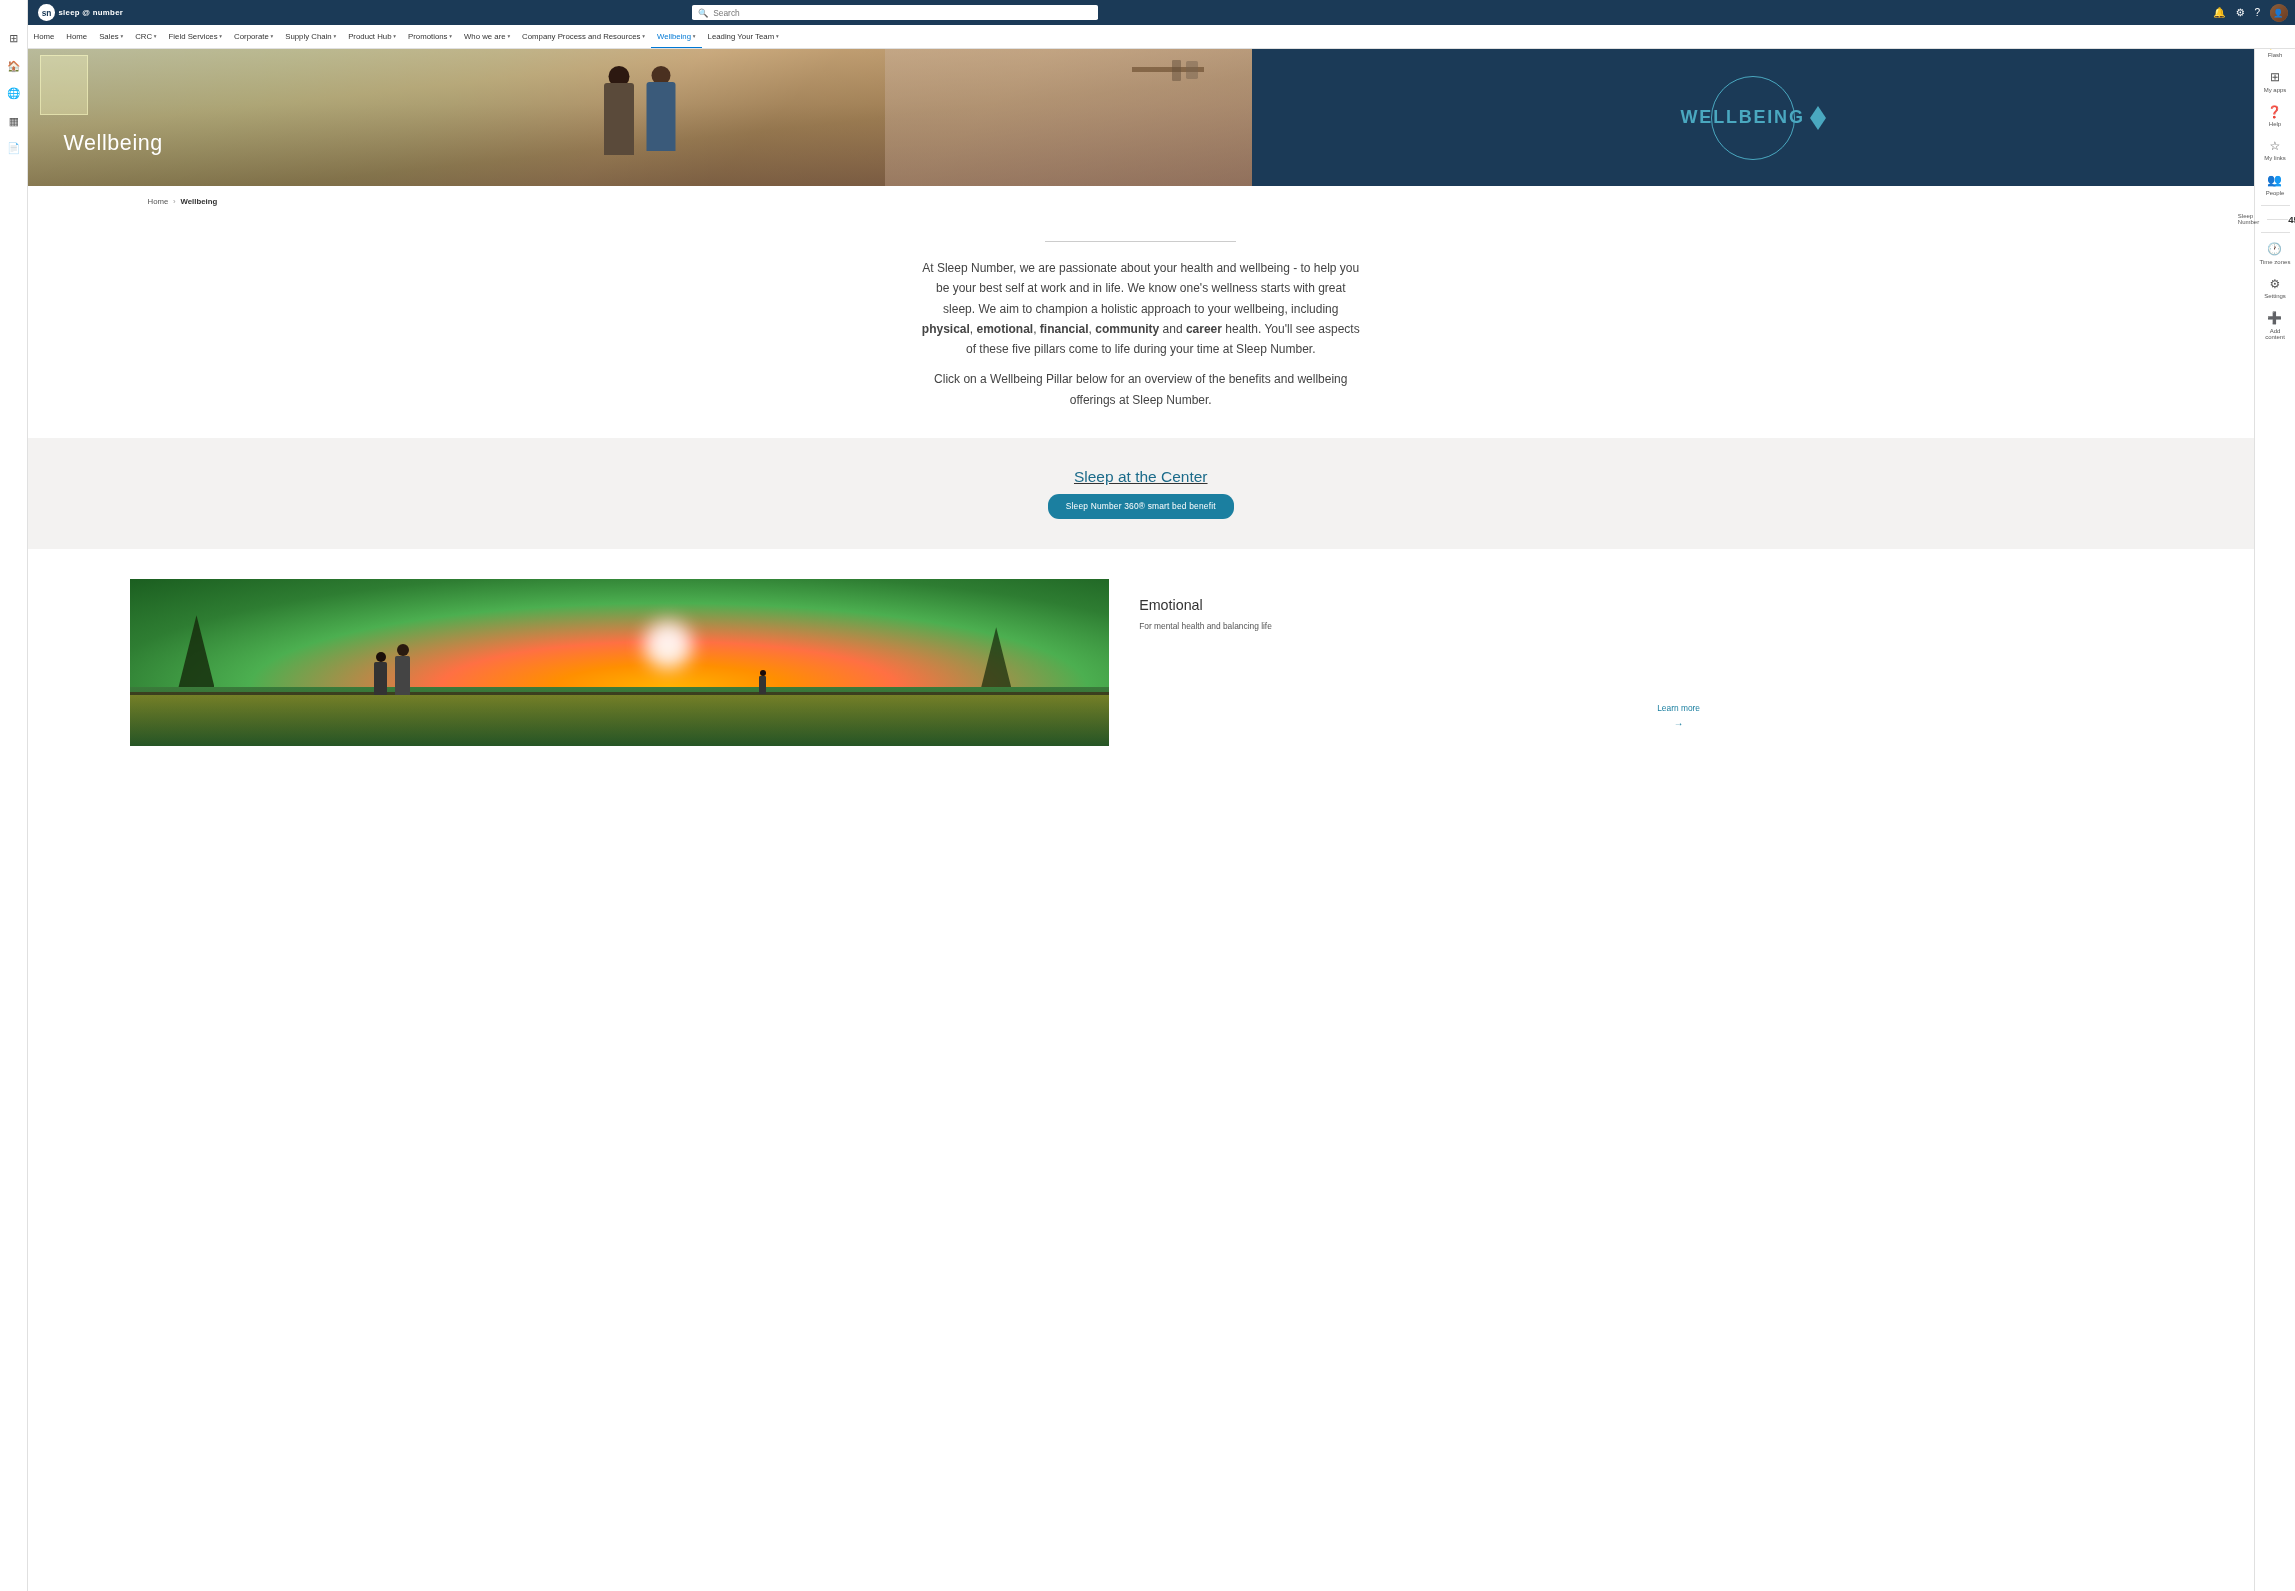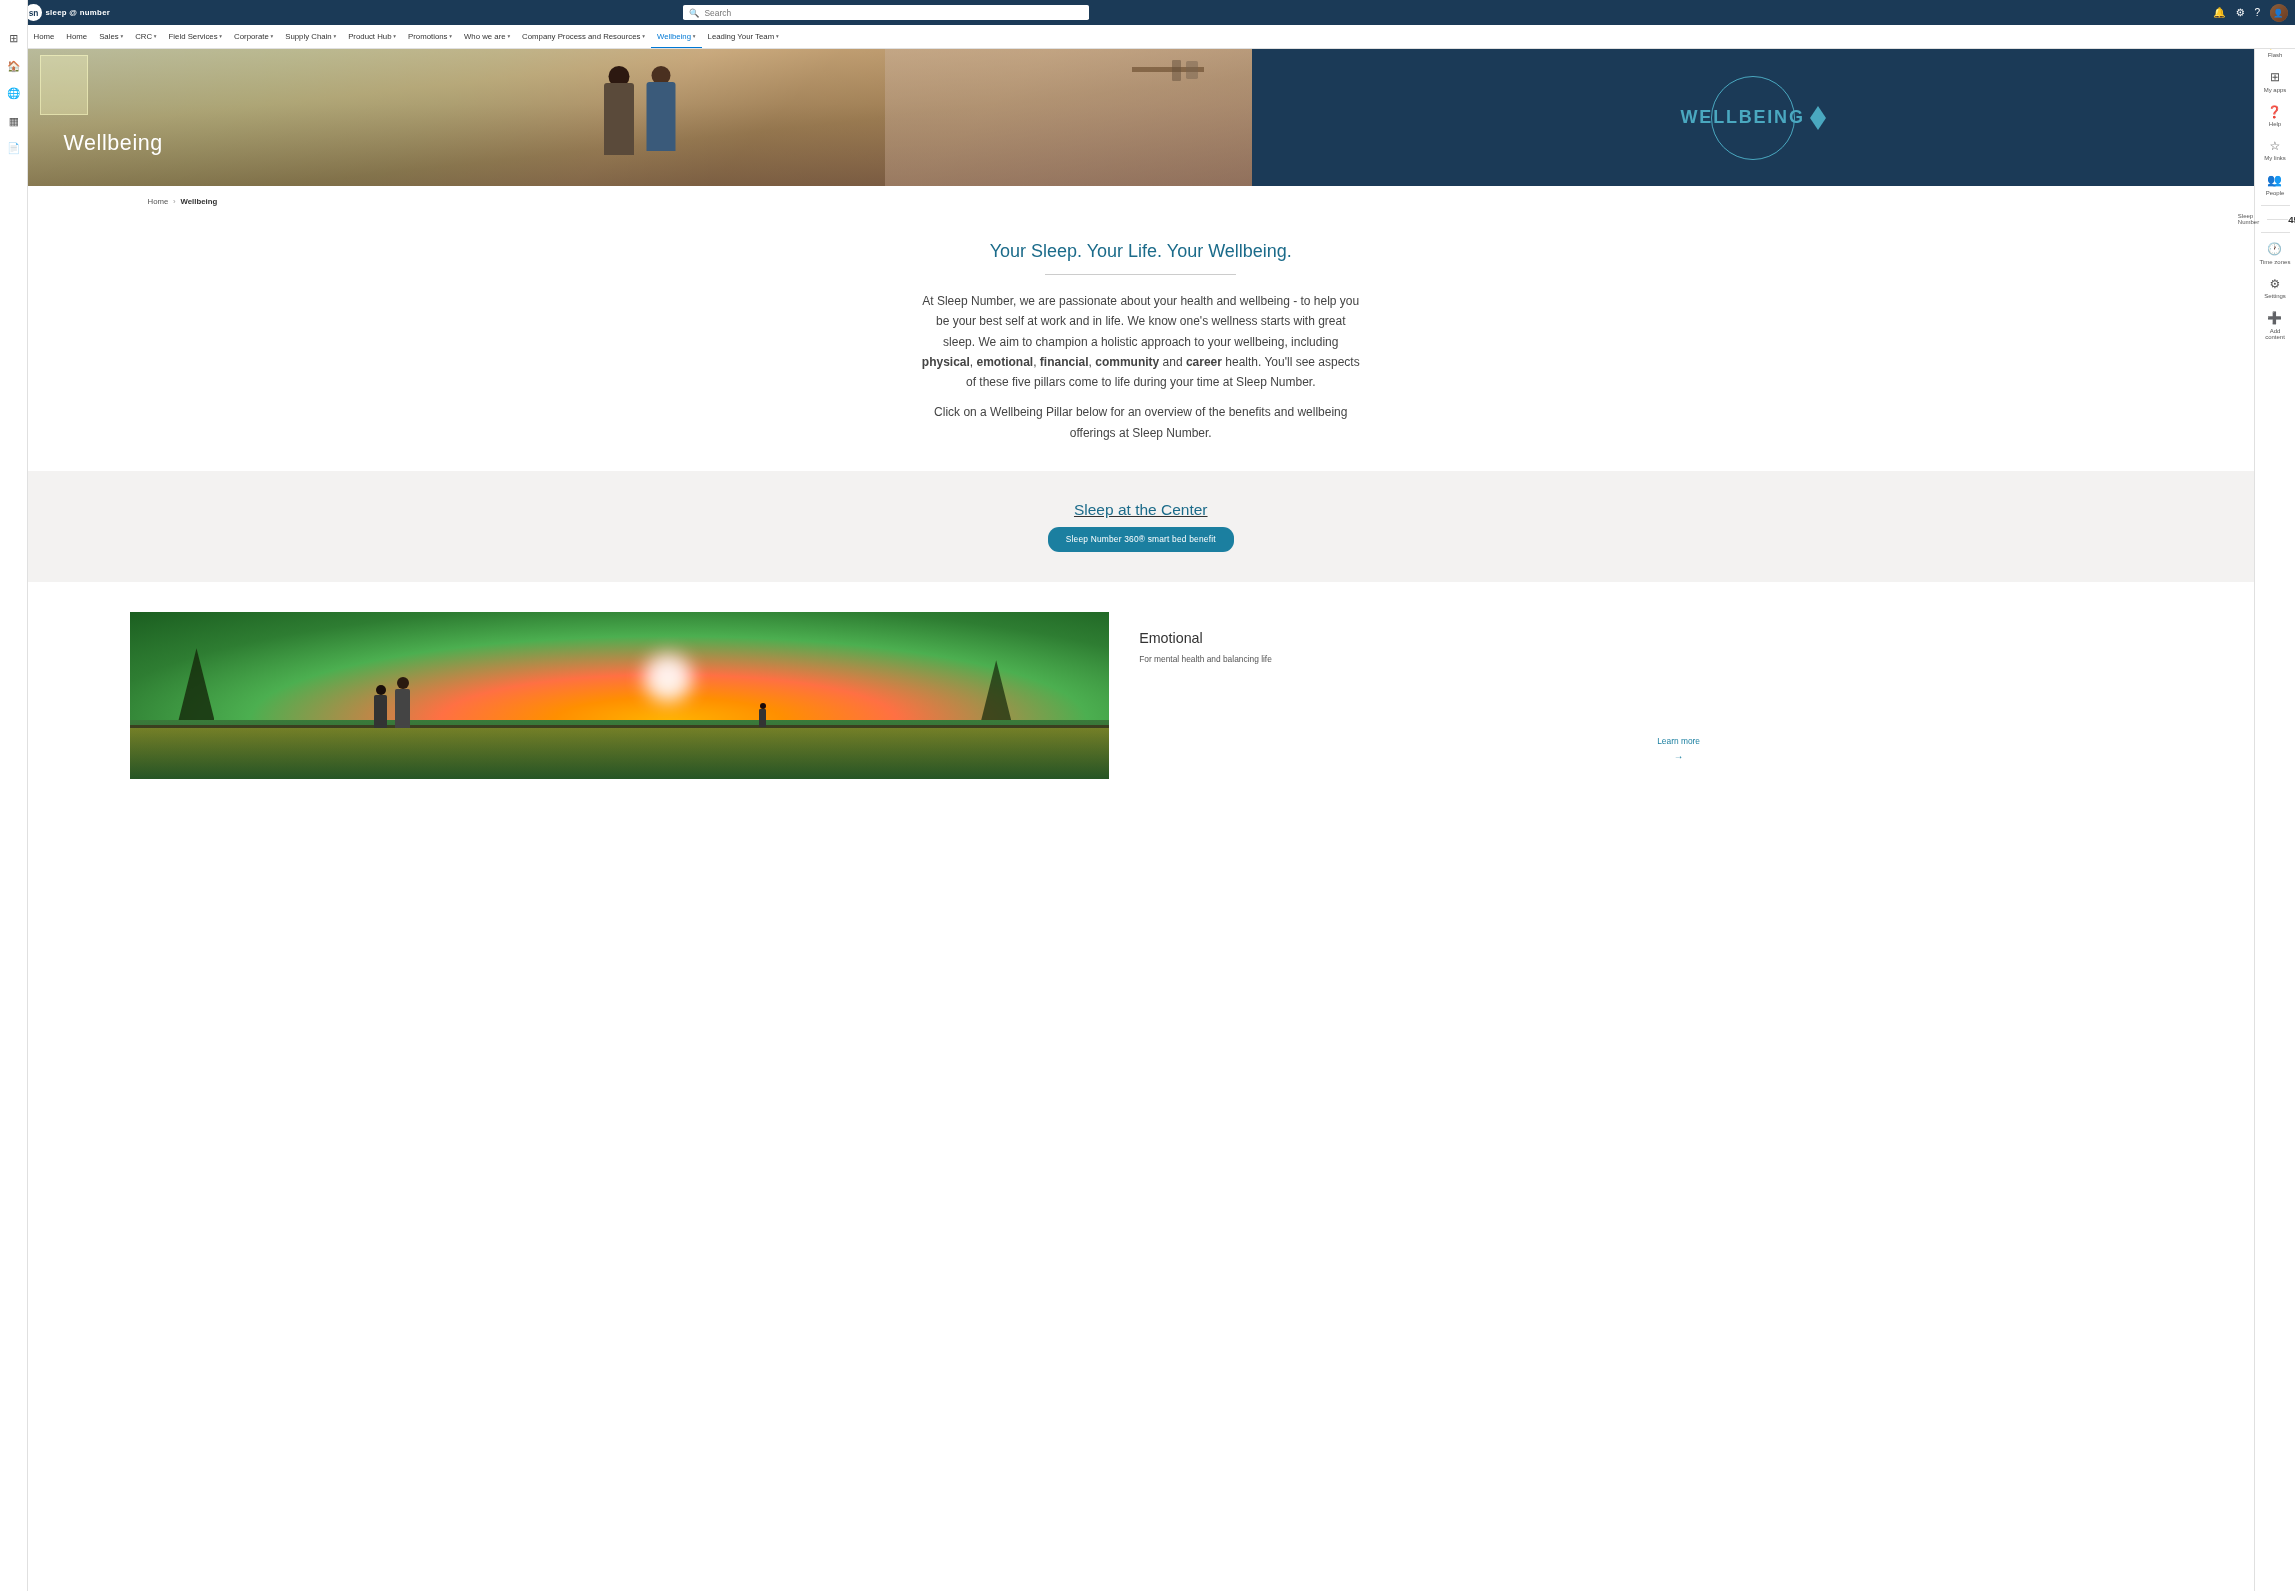--- a/index.html
+++ b/index.html
@@ -214,21 +214,21 @@
   </div>
   <div class="sidebar-icon">
     <span style="font-size:10.8px;">▦</span>
   </div>
   <div class="sidebar-icon">
     <span style="font-size:10.8px;">📄</span>
   </div>
 </div>
 
 <div class="top-bar">
-  <div class="top-bar-logo" style="margin-left:18px;">
+  <div class="top-bar-logo" style="margin-left:31px;">
     <div class="logo-icon">
       <span>sn</span>
     </div>
     <span style="color:#fff; font-size:7.8px; letter-spacing:0.3px;">sleep @ number</span>
   </div>
   <div class="search-bar">
     <span class="search-icon">🔍</span>
     <input type="text" placeholder="Search" style="">
   </div>
   <div class="top-bar-actions">
@@ -384,21 +384,20 @@
     </div>
   </div>
 
   <div class="breadcrumb-bar">
     <a href="#">Home</a>
     <span class="sep">›</span>
     <span class="current">Wellbeing</span>
   </div>
 
   <div class="section-hero-text">
-    <h1>Your Sleep. Your Life. Your Wellbeing.</h1>
     <div class="divider"></div>
     <p>
       <span>At Sleep Number, we are passionate about your health and wellbeing - to help you be your best self at work and in life. We know one's wellness starts with great sleep. We aim to champion a holistic approach to your wellbeing, including</span>
       <span class="bold"> physical</span>,
       <span class="bold"> emotional</span>,
       <span class="bold"> financial</span>,
       <span class="bold"> community</span>
       <span> and </span>
       <span class="bold">career</span>
       <span> health. You'll see aspects of these five pillars come to life during your time at Sleep Number.</span>

